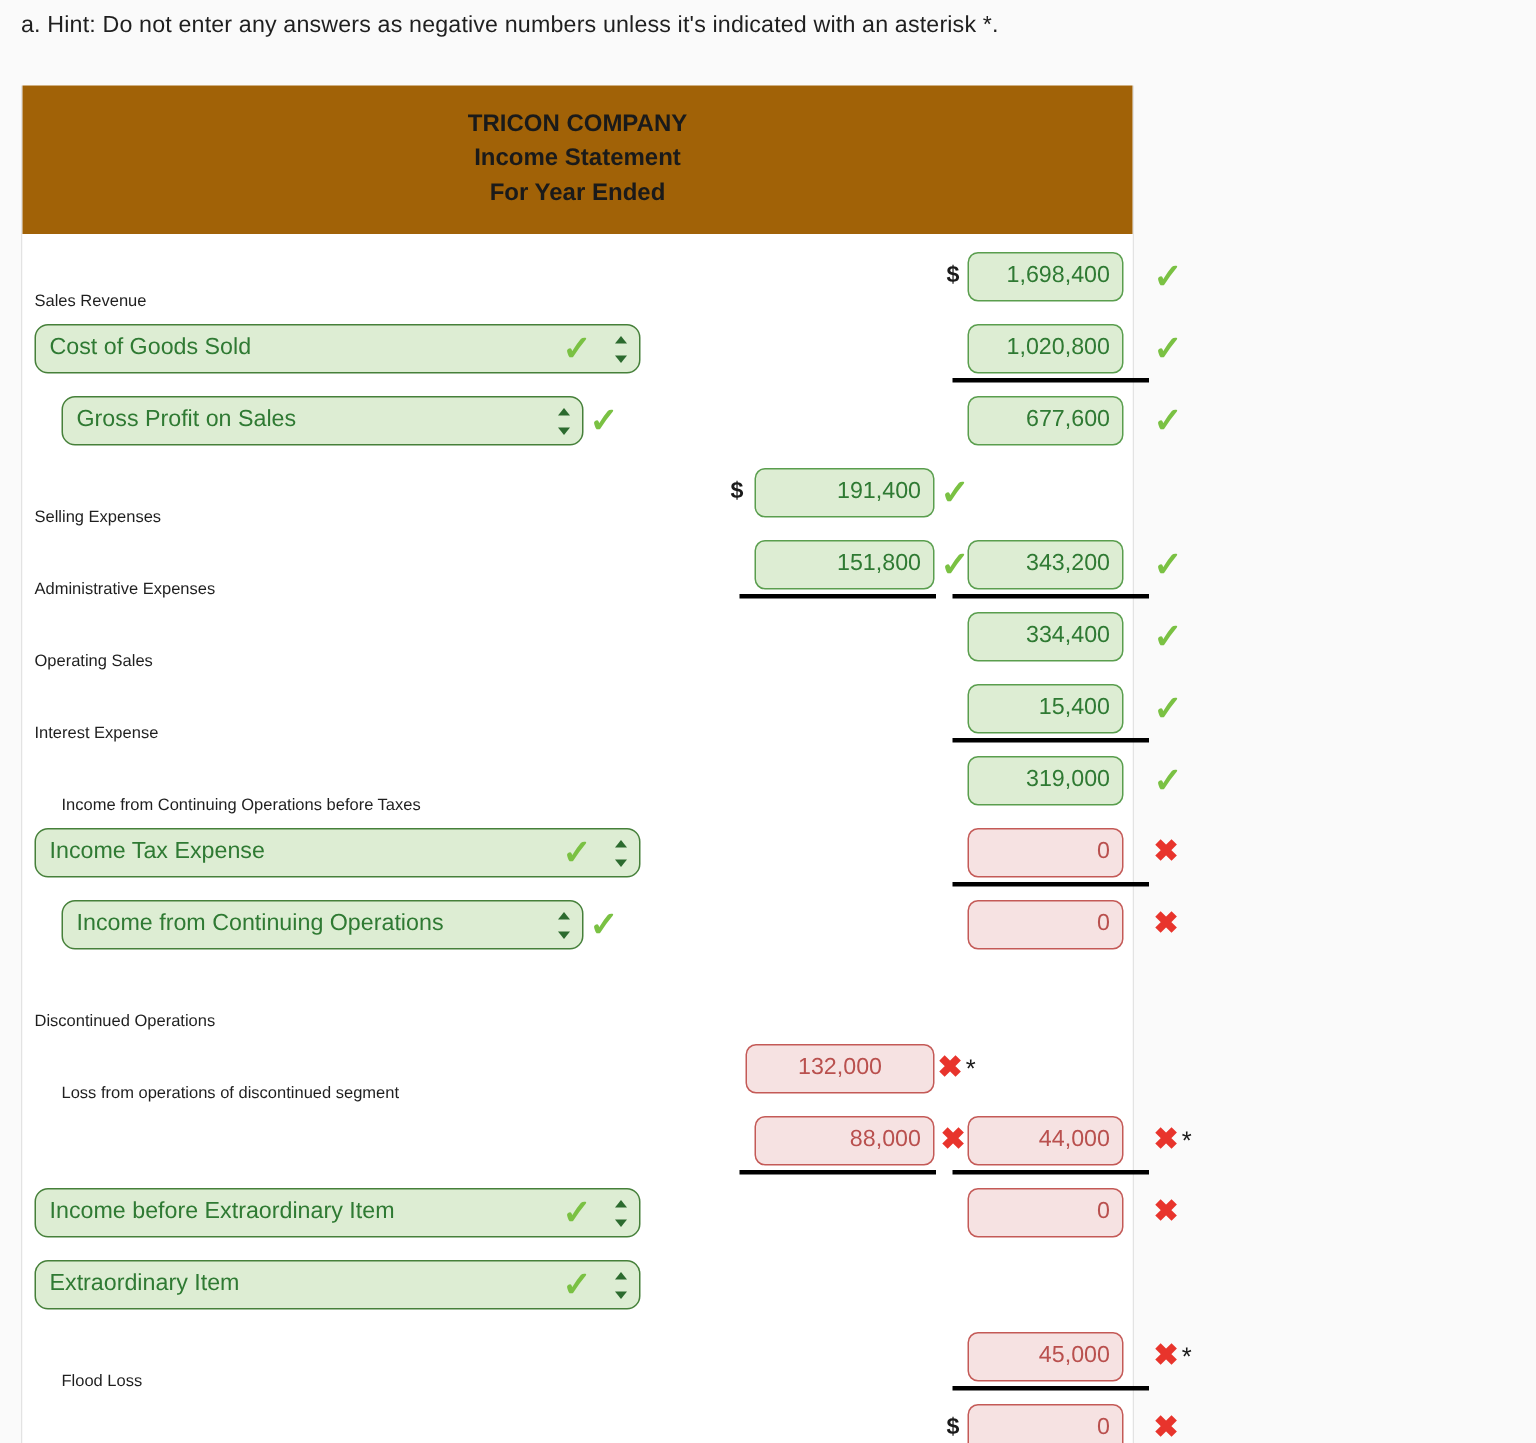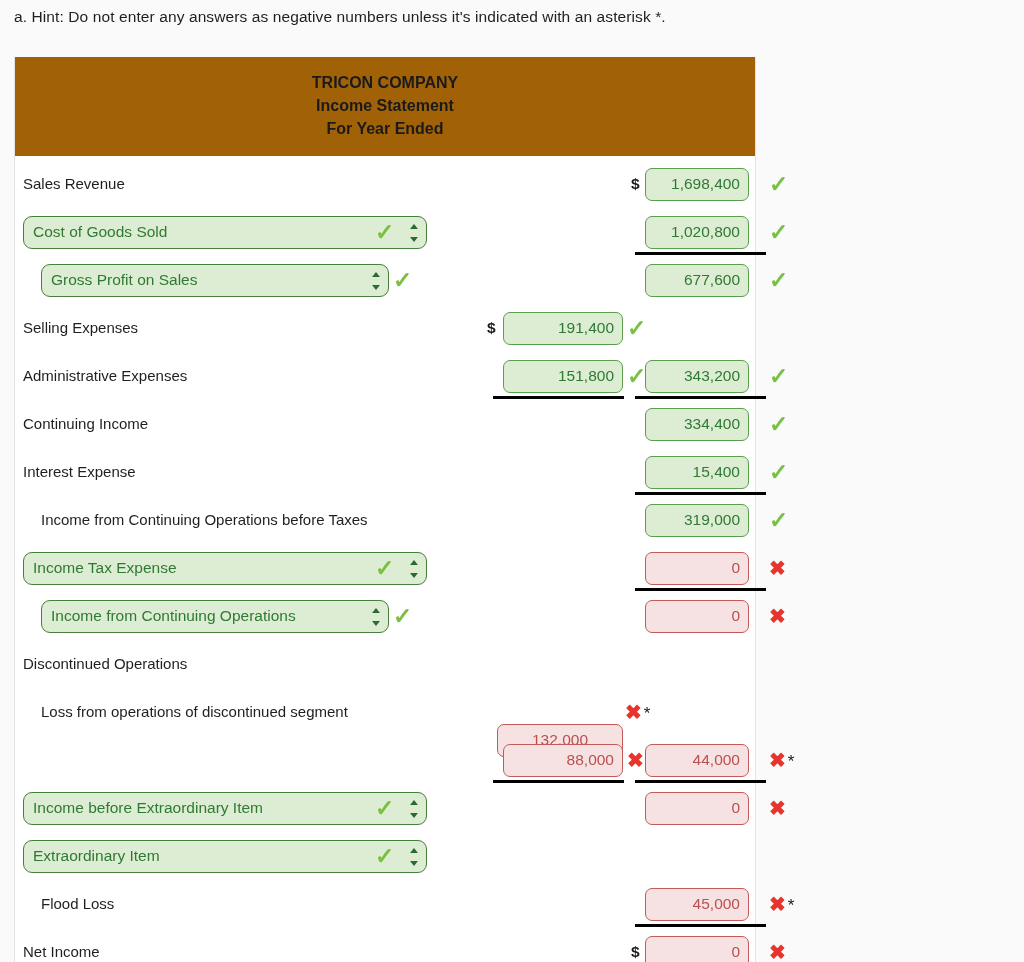--- a/index.html
+++ b/index.html
@@ -57,24 +57,24 @@
 
   .row {
     position: relative;
     height: 48px;
   }
 
   
   .label {
     position: absolute;
     left: 8px;
-    top: 0;
+    top: 17px;
     height: 48px;
     line-height: 48px;
-    font-size: 15px;
+    font-size: 11px;
     color: #1f1f1f;
     white-space: nowrap;
   }
   .label.ind1 { left: 26px; }
 
   .selectwrap {
     position: absolute;
     top: 8px;
     height: 33px;
   }
@@ -114,21 +114,21 @@
   .spinner i.up   { top: 1px;    border-bottom: 5.5px solid #2c6b2f; }
   .spinner i.down { bottom: 1px; border-top: 5.5px solid #2c6b2f; }
 
   
   .cell {
     position: absolute;
     top: 8px;
     height: 33px;
   }
   .cell.mid   { left: 488px; width: 120px; }
-  .cell.mid.wide { left: 482px; width: 126px; margin-top: 28px; }
+  .cell.mid.wide { left: 482px; width: 126px; }
   .cell.right { left: 630px; width: 104px; }
 
   .money {
     box-sizing: border-box;
     width: 100%;
     height: 33px;
     border-radius: 7px;
     font-size: 15.5px;
     line-height: 30px;
     text-align: right;
@@ -252,21 +252,21 @@
         </div>
         <div class="mark mid tick">✓</div>
         <div class="cell right">
           <div class="money ok">343,200</div>
         </div>
         <div class="mark right tick">✓</div>
         <div class="rule mid" style="top: 44px;"></div>
         <div class="rule right" style="top: 44px;"></div>
       </div>
       <div class="row">
-        <div class="label">Continuing Income</div>
+        <div class="label">Operating Sales</div>
         <div class="cell right">
           <div class="money ok">334,400</div>
         </div>
         <div class="mark right tick">✓</div>
       </div>
       <div class="row">
         <div class="label">Interest Expense</div>
         <div class="cell right">
           <div class="money ok">15,400</div>
         </div>

